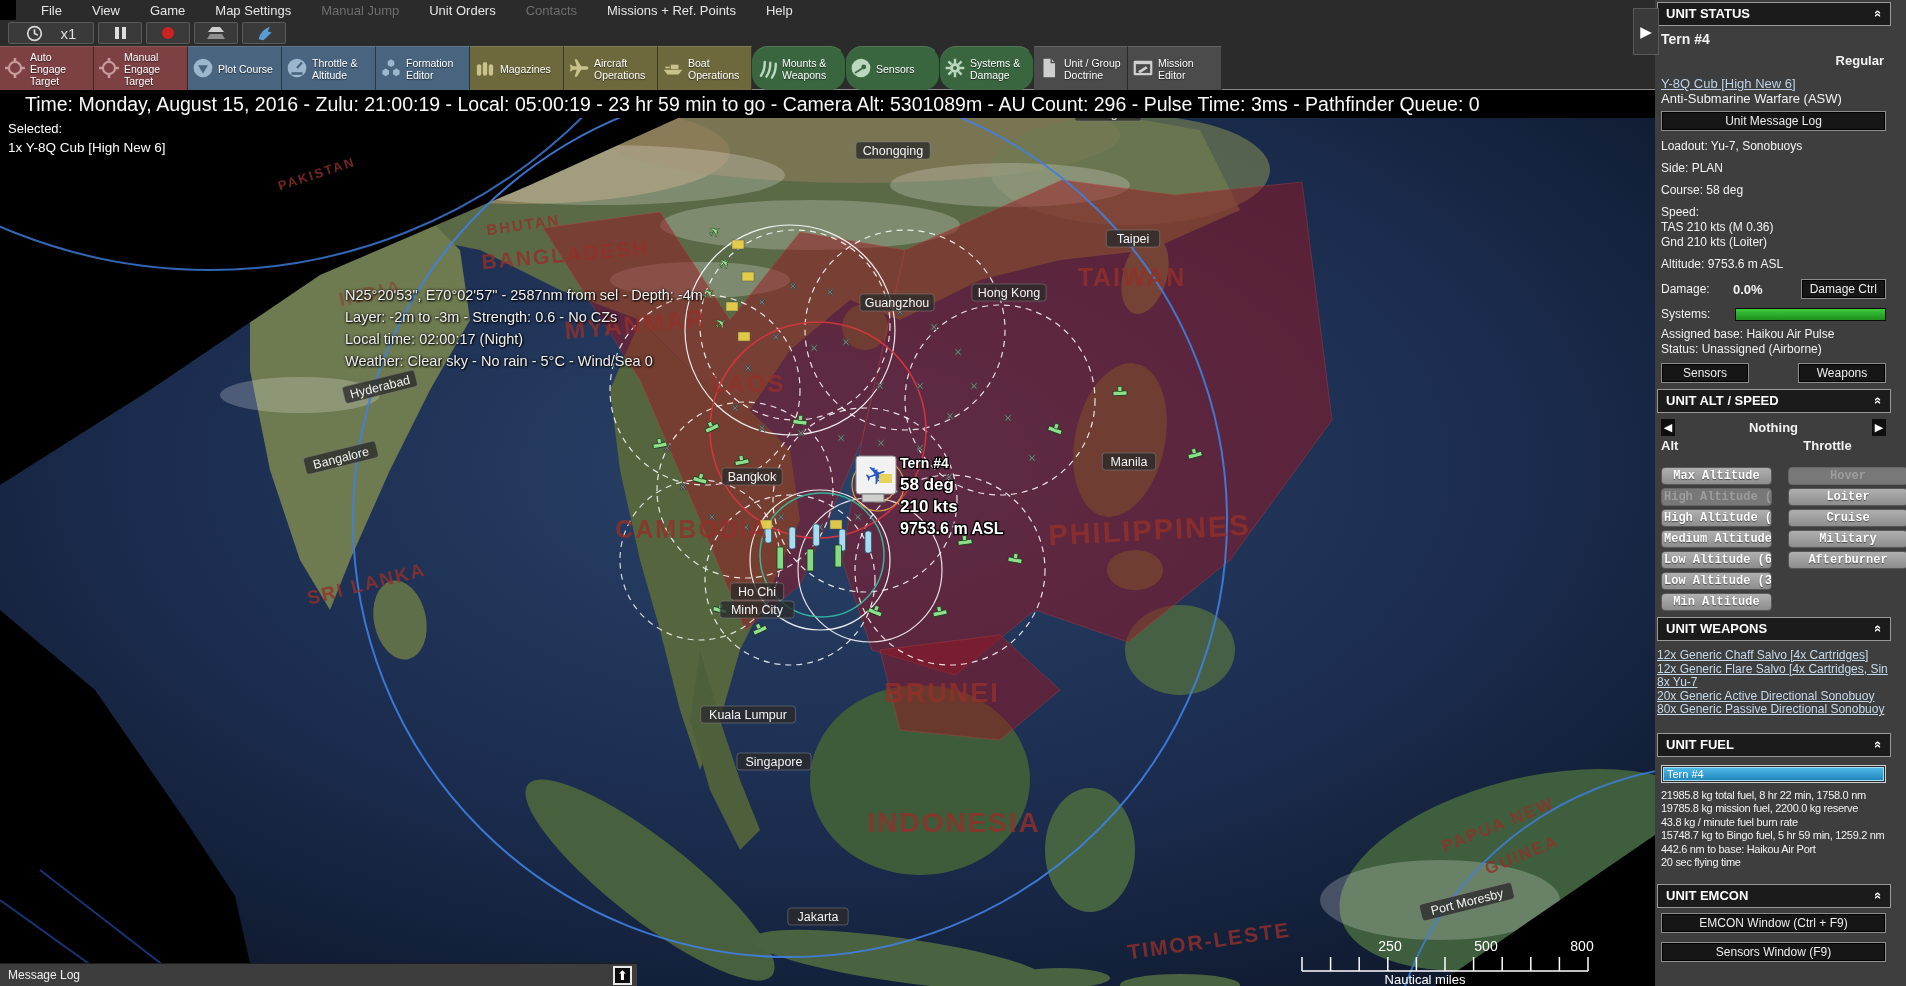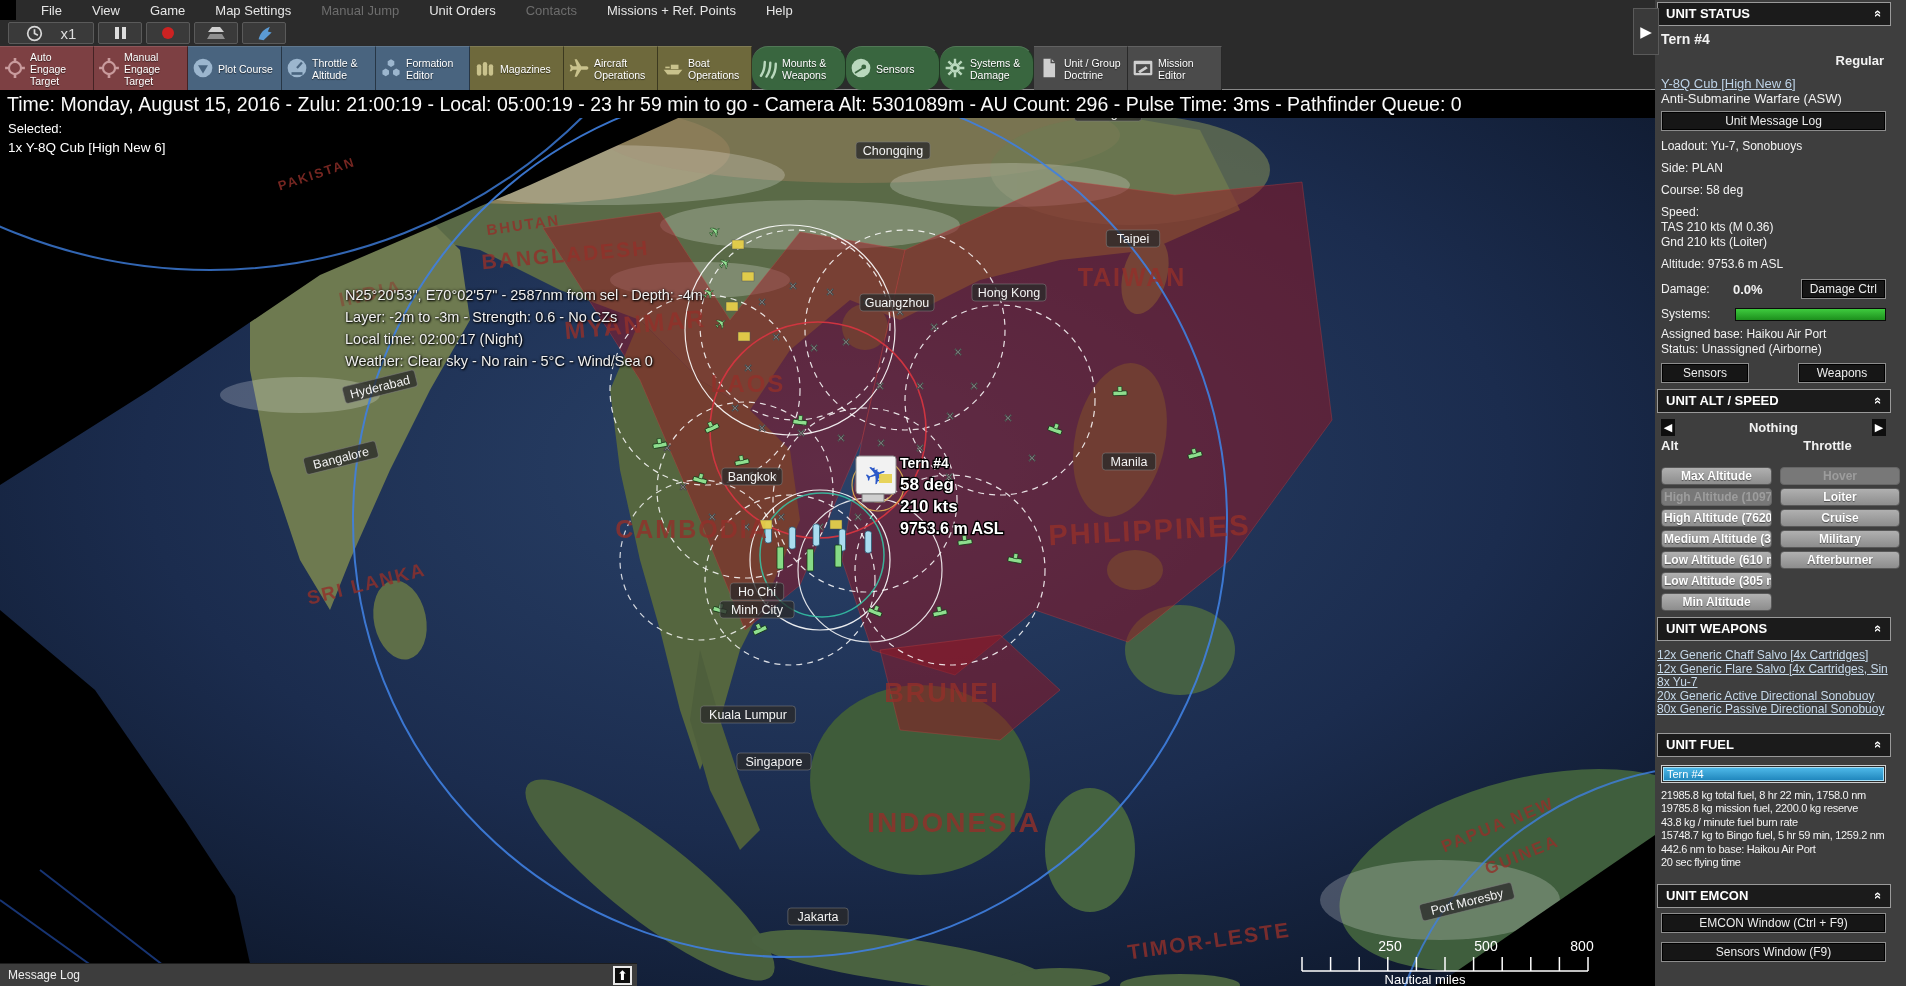--- a/index.html
+++ b/index.html
@@ -35,21 +35,21 @@
   .tb-blue  { background:#49647f; }
   .tb-olive { background:#6e693c; }
   .tb-green { background:#39663f;border-radius:16px; }
   .tb-gray  { background:#4b4b4b; }
 
   
   #map { position:absolute; left:0; top:90px; width:1655px; height:896px; background:#04070d; }
   #map svg.mapsvg { position:absolute; left:0; top:0; }
 
   #timebar { position:absolute; left:0; top:90px; width:1655px; height:28px; background:#000;
-    color:#fafafa; font-size:19.5px; display:flex; align-items:center; padding-left:7px;
+    color:#fafafa; font-size:19.5px; display:flex; align-items:center; padding-left:25px;
     z-index:30; white-space:nowrap; }
   #selblock { position:absolute; left:8px; top:121px; z-index:30; color:#fff; }
   #selblock .sel-label { font-size:13px; margin-bottom:4px; }
   #selblock .sel-value { font-size:13.5px; }
 
   #tooltip { position:absolute; left:345px; top:284px; z-index:25; color:#efefef;
     font-size:14.5px; line-height:22px; text-shadow:1px 1px 2px #000, 0 0 3px #000; }
 
   #scalebar { position:absolute; left:1295px; top:933px; width:310px; height:52px; z-index:25; }
 
@@ -92,21 +92,21 @@
   .sys-bar { flex:1; height:13px; background:linear-gradient(#3ecb3e,#1d8f1d); border:1px solid #0b0b0b; }
   .sw-row { display:flex; justify-content:space-between; margin-top:7px; }
   .sw-row .dk-btn { width:88px; text-align:center; }
 
   .preset-row { display:flex; align-items:center; margin:1px 0 2px 0; }
   .preset-row b { flex:1; text-align:center; font-size:13px; }
   .arr-btn { width:14px; height:17px; background:#0e0e0e; color:#fff; border:none; font-size:11px; padding:0; }
   .colhdr { display:flex; margin:2px 0 14px 0; font-weight:bold; font-size:13px; }
   .colhdr span:first-child { width:108px; text-align:left; }
   .colhdr span:last-child { flex:1; text-align:center; }
-  .asgrid { display:grid; grid-template-columns:111px 120px; gap:3px 8px; }
+  .asgrid { display:grid; grid-template-columns:111px 120px; gap:3px 16px;font-family:Liberation Mono, monospace; }
   .gray-btn { height:18px; background:linear-gradient(#b0b0b0,#8d8d8d); border:1px solid #585858;
     border-radius:4px; color:#fff; font-size:12px; font-family:inherit; font-weight:bold;
     text-shadow:0 1px 1px #4a4a4a; padding:0 2px; white-space:nowrap; overflow:hidden; }
   .gray-btn.disabled { background:#787878; color:#9d9d9d; text-shadow:none; border-color:#666; }
   .gray-btn.empty { visibility:hidden; }
 
   .wpn-list { padding:8px 0 14px 2px; }
   .wpn-link { display:block; color:#c6d9ea; text-decoration:underline; font-size:12px;
     line-height:13.5px; white-space:nowrap; overflow:hidden; }
 
@@ -672,21 +672,21 @@
       <div class="info-line">Altitude: 9753.6 m ASL</div>
       <div class="dmg-row">
         <span class="lbl">Damage:</span>
         <b>0.0%</b>
         <button class="dk-btn">Damage Ctrl</button>
       </div>
       <div class="sys-row">
         <span class="lbl">Systems:</span>
         <span class="sys-bar"></span>
       </div>
-      <div class="tight">Assigned base: Haikou Air Port</div>
+      <div class="tight">Assigned base: Haikou Air Pulse</div>
       <div class="tight">Status: Unassigned (Airborne)</div>
       <div class="sw-row">
         <button class="dk-btn">Sensors</button>
         <button class="dk-btn">Weapons</button>
       </div>
     </div>
 
     <div class="sec-hdr">
       <span>UNIT ALT / SPEED</span>
       <span class="chev">«</span>

